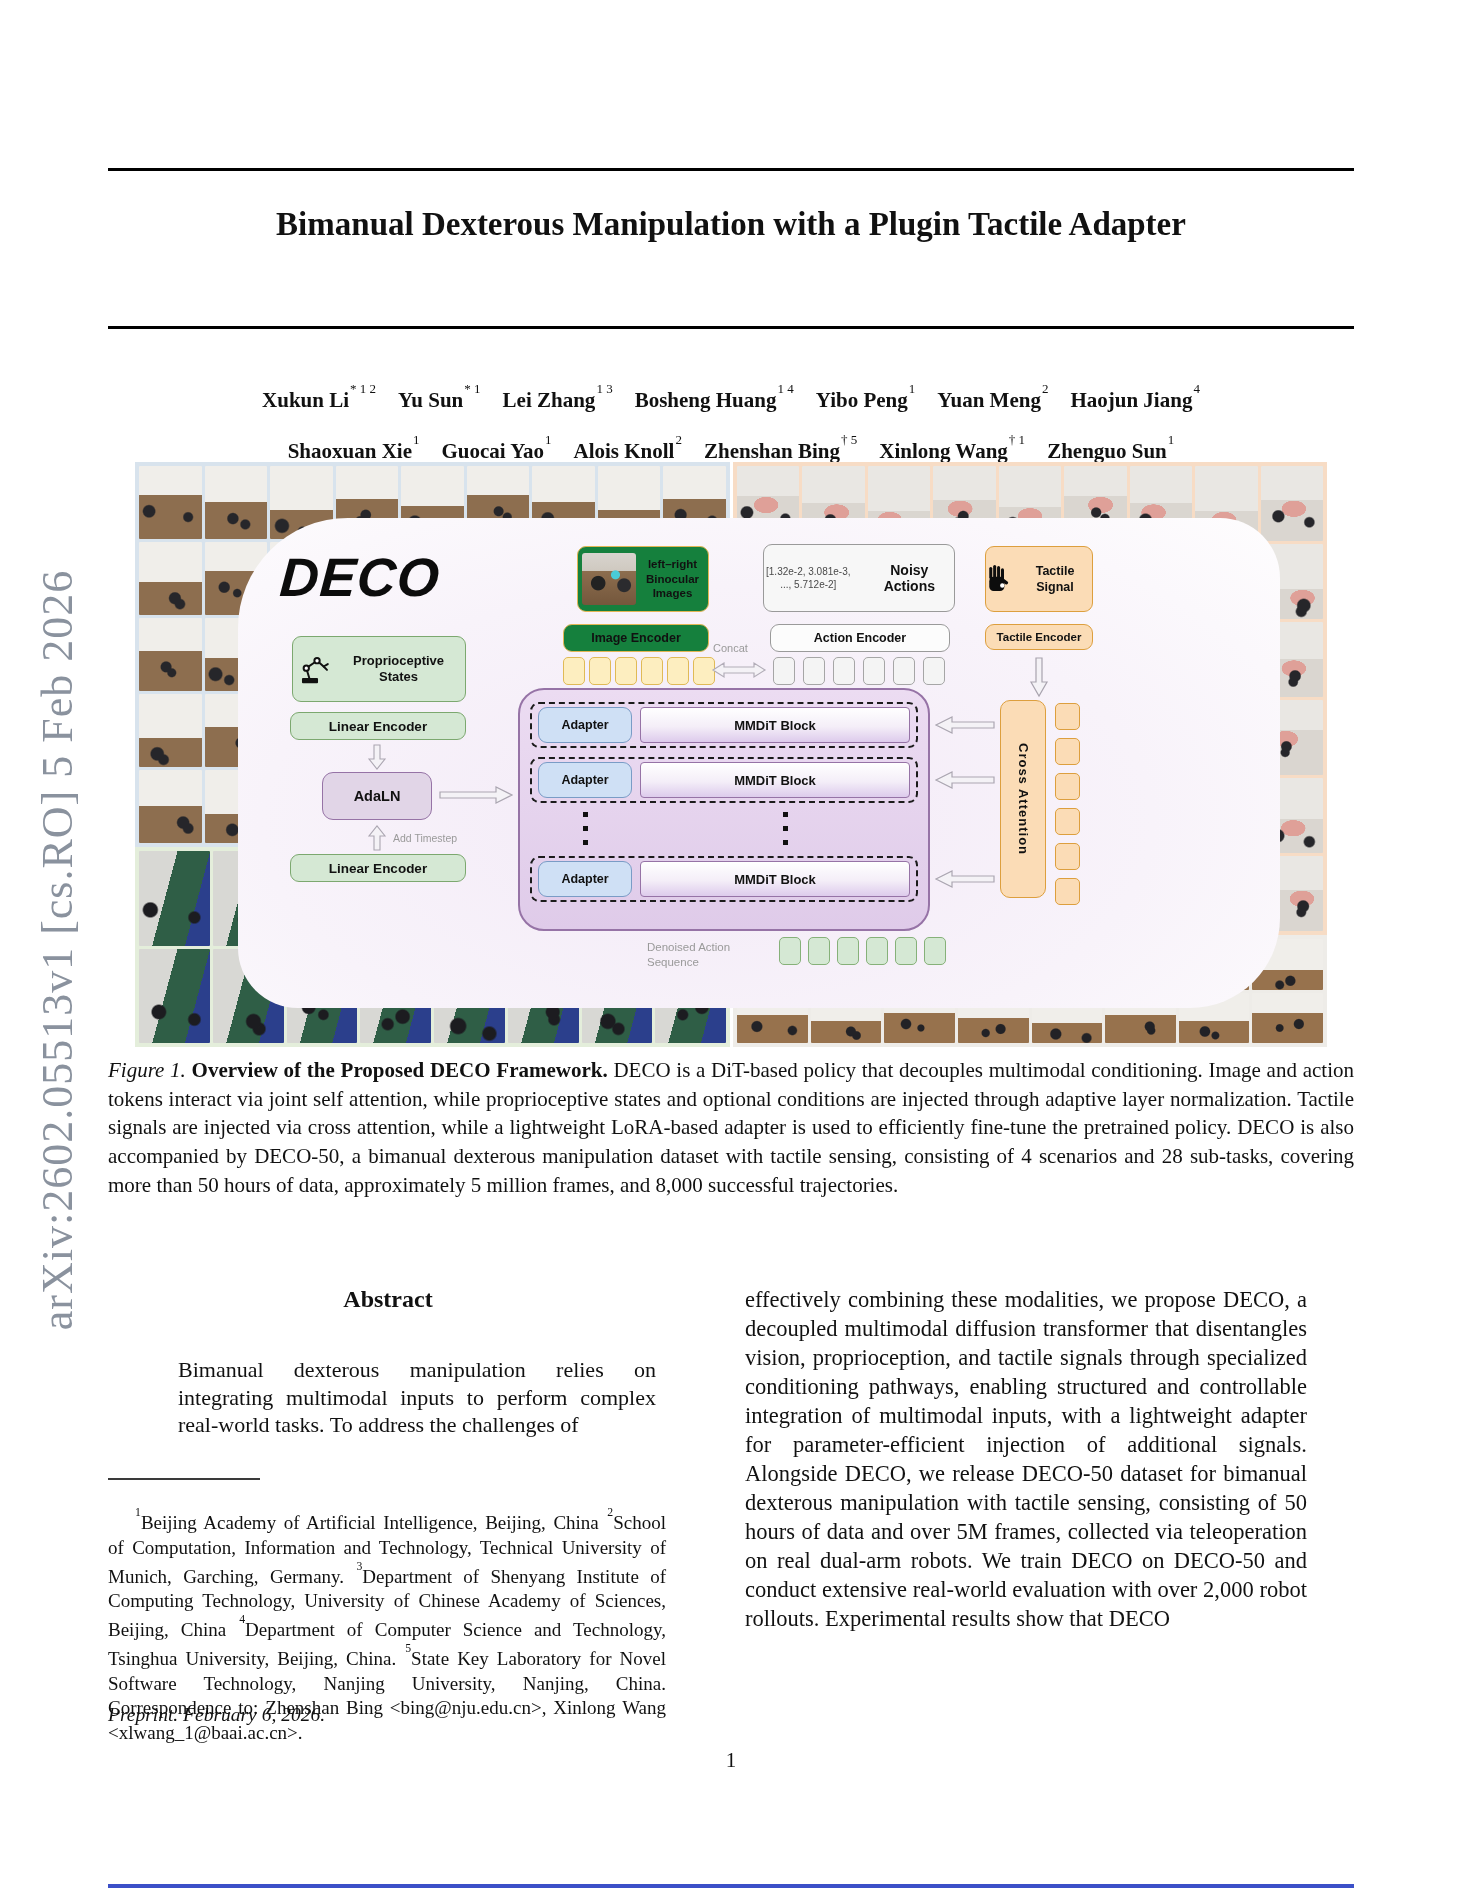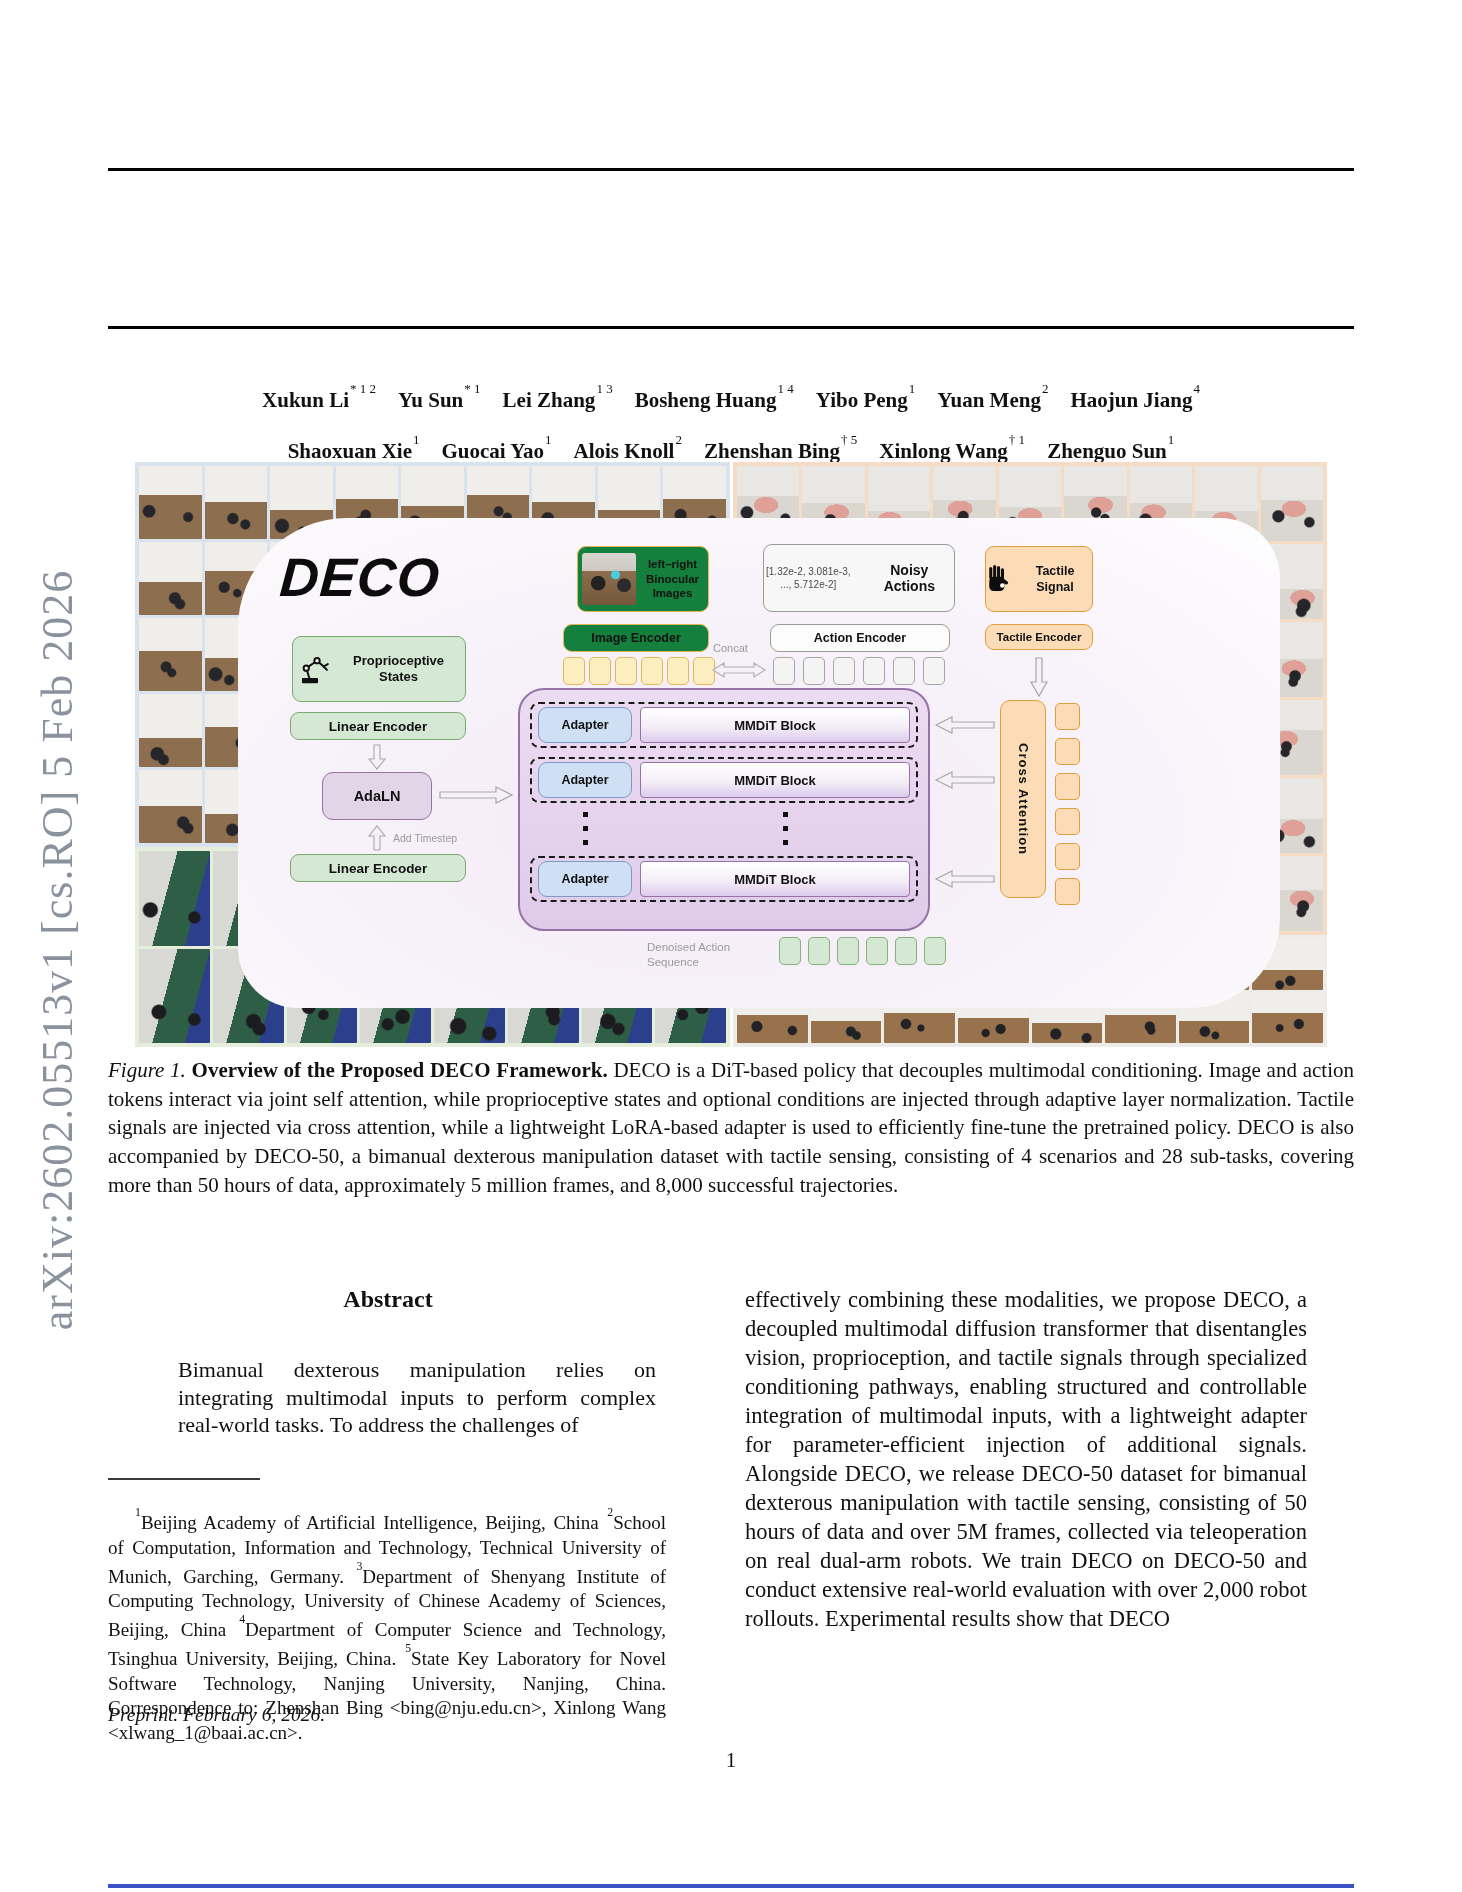--- a/index.html
+++ b/index.html
@@ -85,20 +85,21 @@
   .pagenum{left:0;top:1748px;width:1462px;text-align:center;font-size:21px;}
   .bottom-line{left:108px;top:1884px;width:1246px;height:4px;background:#3c50c8;}
 </style>
 </head>
 <body>
 
 <div class="arxiv">arXiv:2602.05513v1  [cs.RO]  5 Feb 2026</div>
 
 <div class="rule abs" style="top:168px;height:3px;"></div>
 <div class="title abs">
+  <div>Bimanual Dexterous Manipulation with a Plugin Tactile Adapter</div>
 </div>
 <div class="rule abs" style="top:326px;height:2.5px;"></div>
 
 <div class="authors abs">
   <div><span class="author"><span class="a-name">Xukun Li</span><sup>* 1 2</sup></span><span class="author"><span class="a-name">Yu Sun</span><sup>* 1</sup></span><span class="author"><span class="a-name">Lei Zhang</span><sup>1 3</sup></span><span class="author"><span class="a-name">Bosheng Huang</span><sup>1 4</sup></span><span class="author"><span class="a-name">Yibo Peng</span><sup>1</sup></span><span class="author"><span class="a-name">Yuan Meng</span><sup>2</sup></span><span class="author"><span class="a-name">Haojun Jiang</span><sup>4</sup></span></div>
   <div><span class="author"><span class="a-name">Shaoxuan Xie</span><sup>1</sup></span><span class="author"><span class="a-name">Guocai Yao</span><sup>1</sup></span><span class="author"><span class="a-name">Alois Knoll</span><sup>2</sup></span><span class="author"><span class="a-name">Zhenshan Bing</span><sup>† 5</sup></span><span class="author"><span class="a-name">Xinlong Wang</span><sup>† 1</sup></span><span class="author"><span class="a-name">Zhenguo Sun</span><sup>1</sup></span></div>
 </div>
 
 <div class="figure abs">
 

